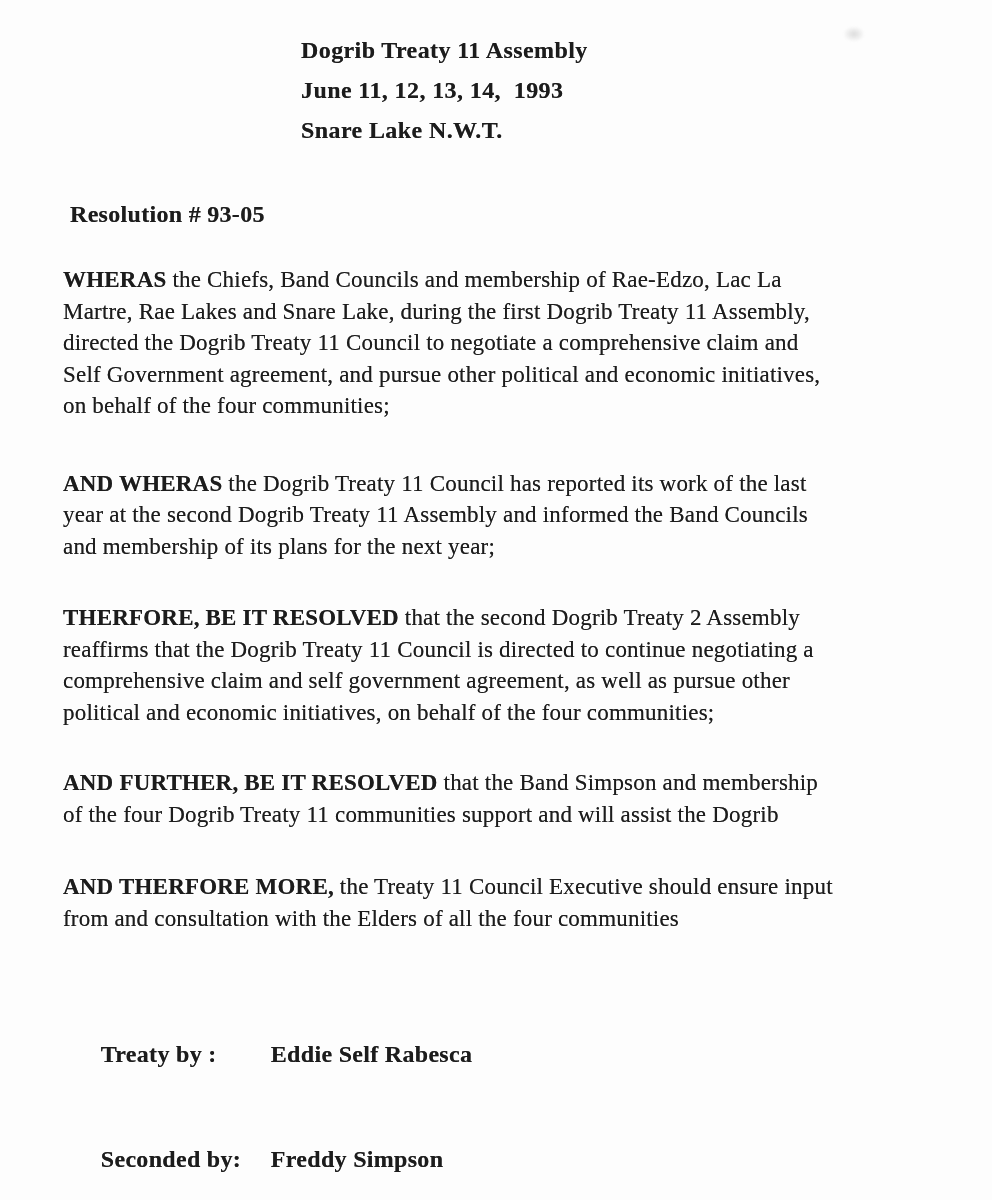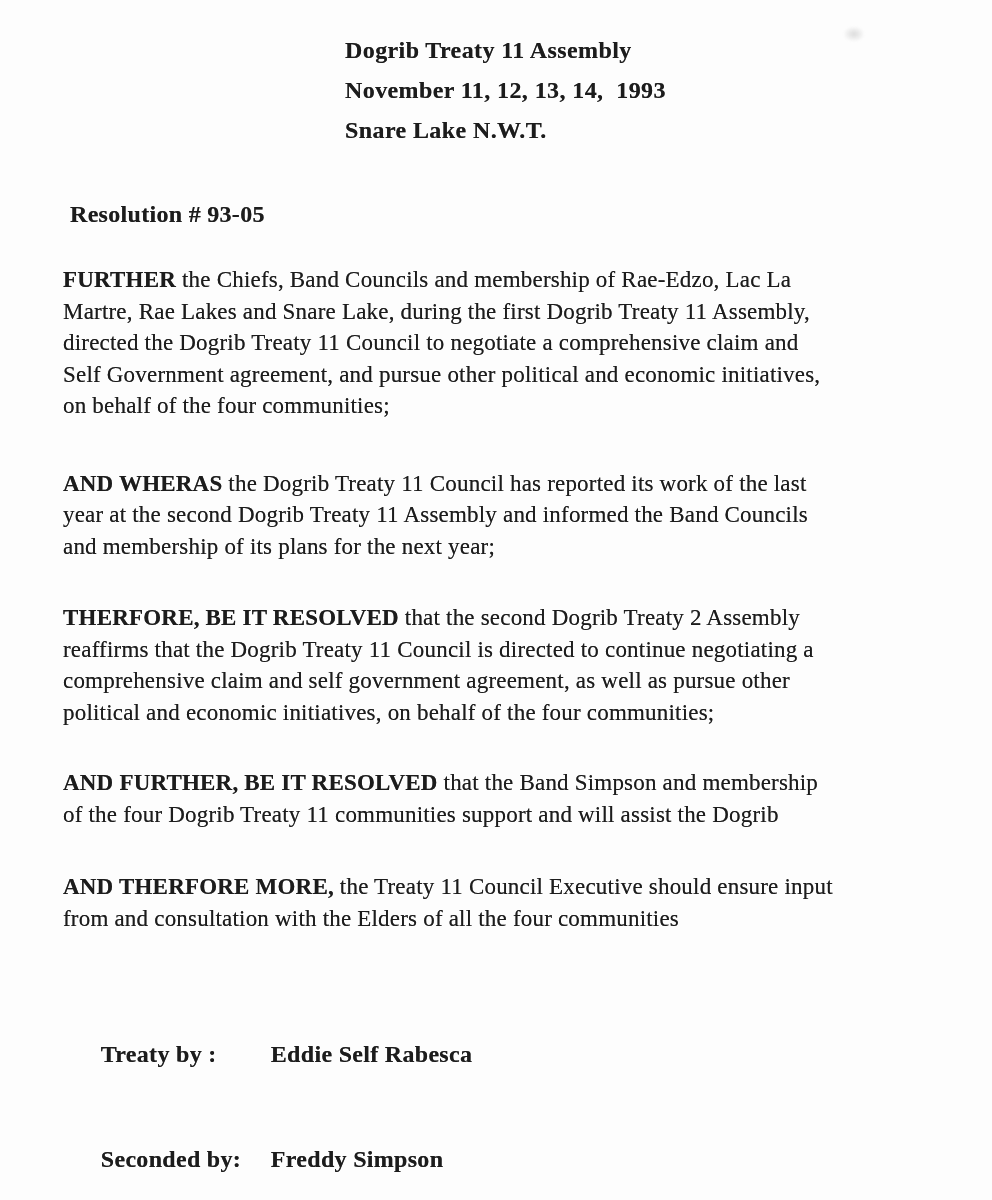--- a/index.html
+++ b/index.html
@@ -35,21 +35,21 @@
     filter: blur(1px);
     pointer-events: none;
   }
   .doc-header {
     margin-left: 238px;
     font-size: 24px;
     line-height: 40px;
     font-weight: 700;
     letter-spacing: 0.4px;
   }
-  .hline { white-space: pre; margin-left: 44px; }
+  .hline { white-space: pre; }
   .resolution {
     margin-top: 48px;
     margin-left: 7px;
     font-size: 24px;
     line-height: 32px;
     font-weight: 700;
     letter-spacing: 0.3px;
     white-space: pre;
   }
   .para {
@@ -76,28 +76,28 @@
   .sig-label { display: inline-block; min-width: 170px; }
 </style>
 </head>
 <body>
 
 <div class="page">
   <div class="smudge"></div>
 
   <header class="doc-header">
     <div class="hline">Dogrib Treaty 11 Assembly</div>
-    <div class="hline">November 11, 12, 13, 14,  1993</div>
+    <div class="hline">June 11, 12, 13, 14,  1993</div>
     <div class="hline">Snare Lake N.W.T.</div>
   </header>
 
   <div class="resolution">Resolution # 93-05</div>
 
   <p class="para p1">
-    <span class="line"><strong class="lead">FURTHER</strong><span> the Chiefs, Band Councils and membership of Rae-Edzo, Lac La</span></span>
+    <span class="line"><strong class="lead">WHERAS</strong><span> the Chiefs, Band Councils and membership of Rae-Edzo, Lac La</span></span>
     <span class="line">Martre, Rae Lakes and Snare Lake, during the first Dogrib Treaty 11 Assembly,</span>
     <span class="line">directed the Dogrib Treaty 11 Council to negotiate a comprehensive claim and</span>
     <span class="line">Self Government agreement, and pursue other political and economic initiatives,</span>
     <span class="line">on behalf of the four communities;</span>
   </p>
 
   <p class="para p2">
     <span class="line"><strong class="lead">AND WHERAS</strong><span> the Dogrib Treaty 11 Council has reported its work of the last</span></span>
     <span class="line">year at the second Dogrib Treaty 11 Assembly and informed the Band Councils</span>
     <span class="line">and membership of its plans for the next year;</span>

